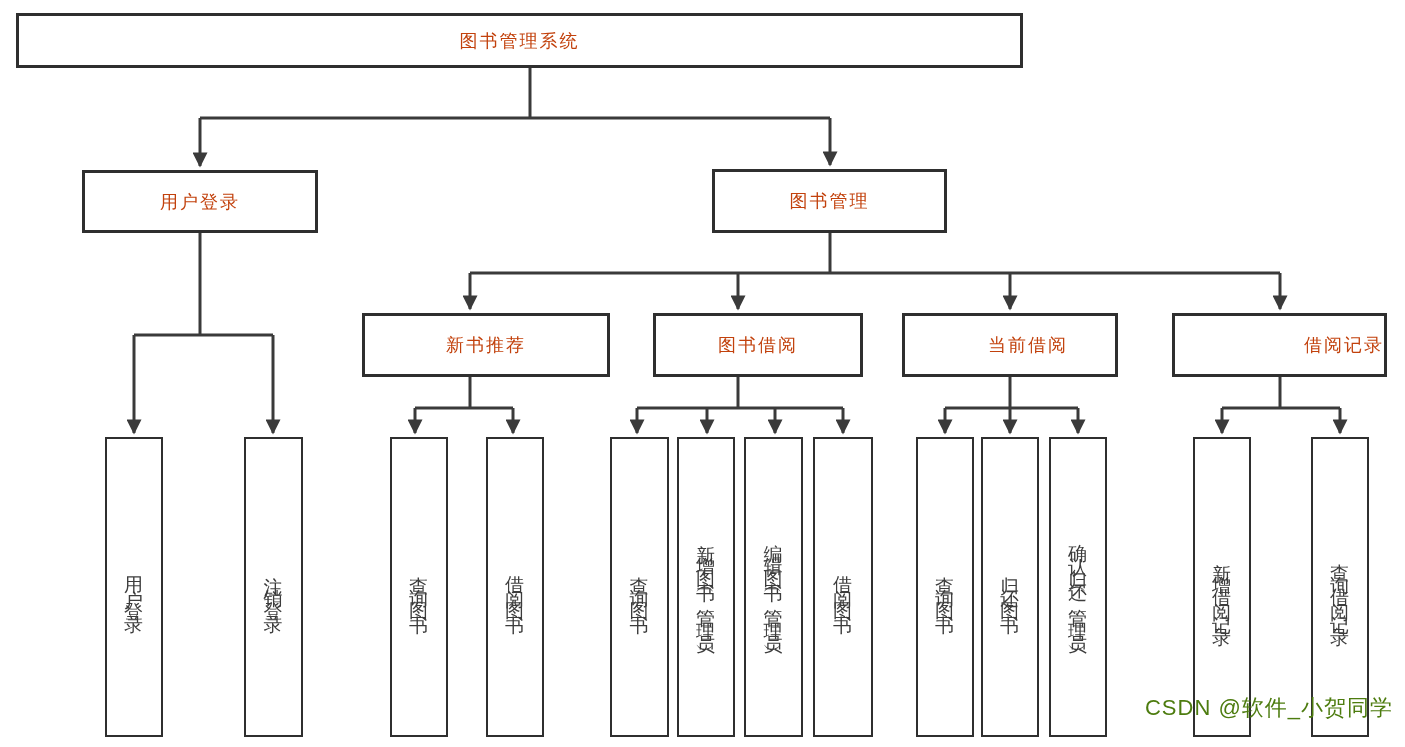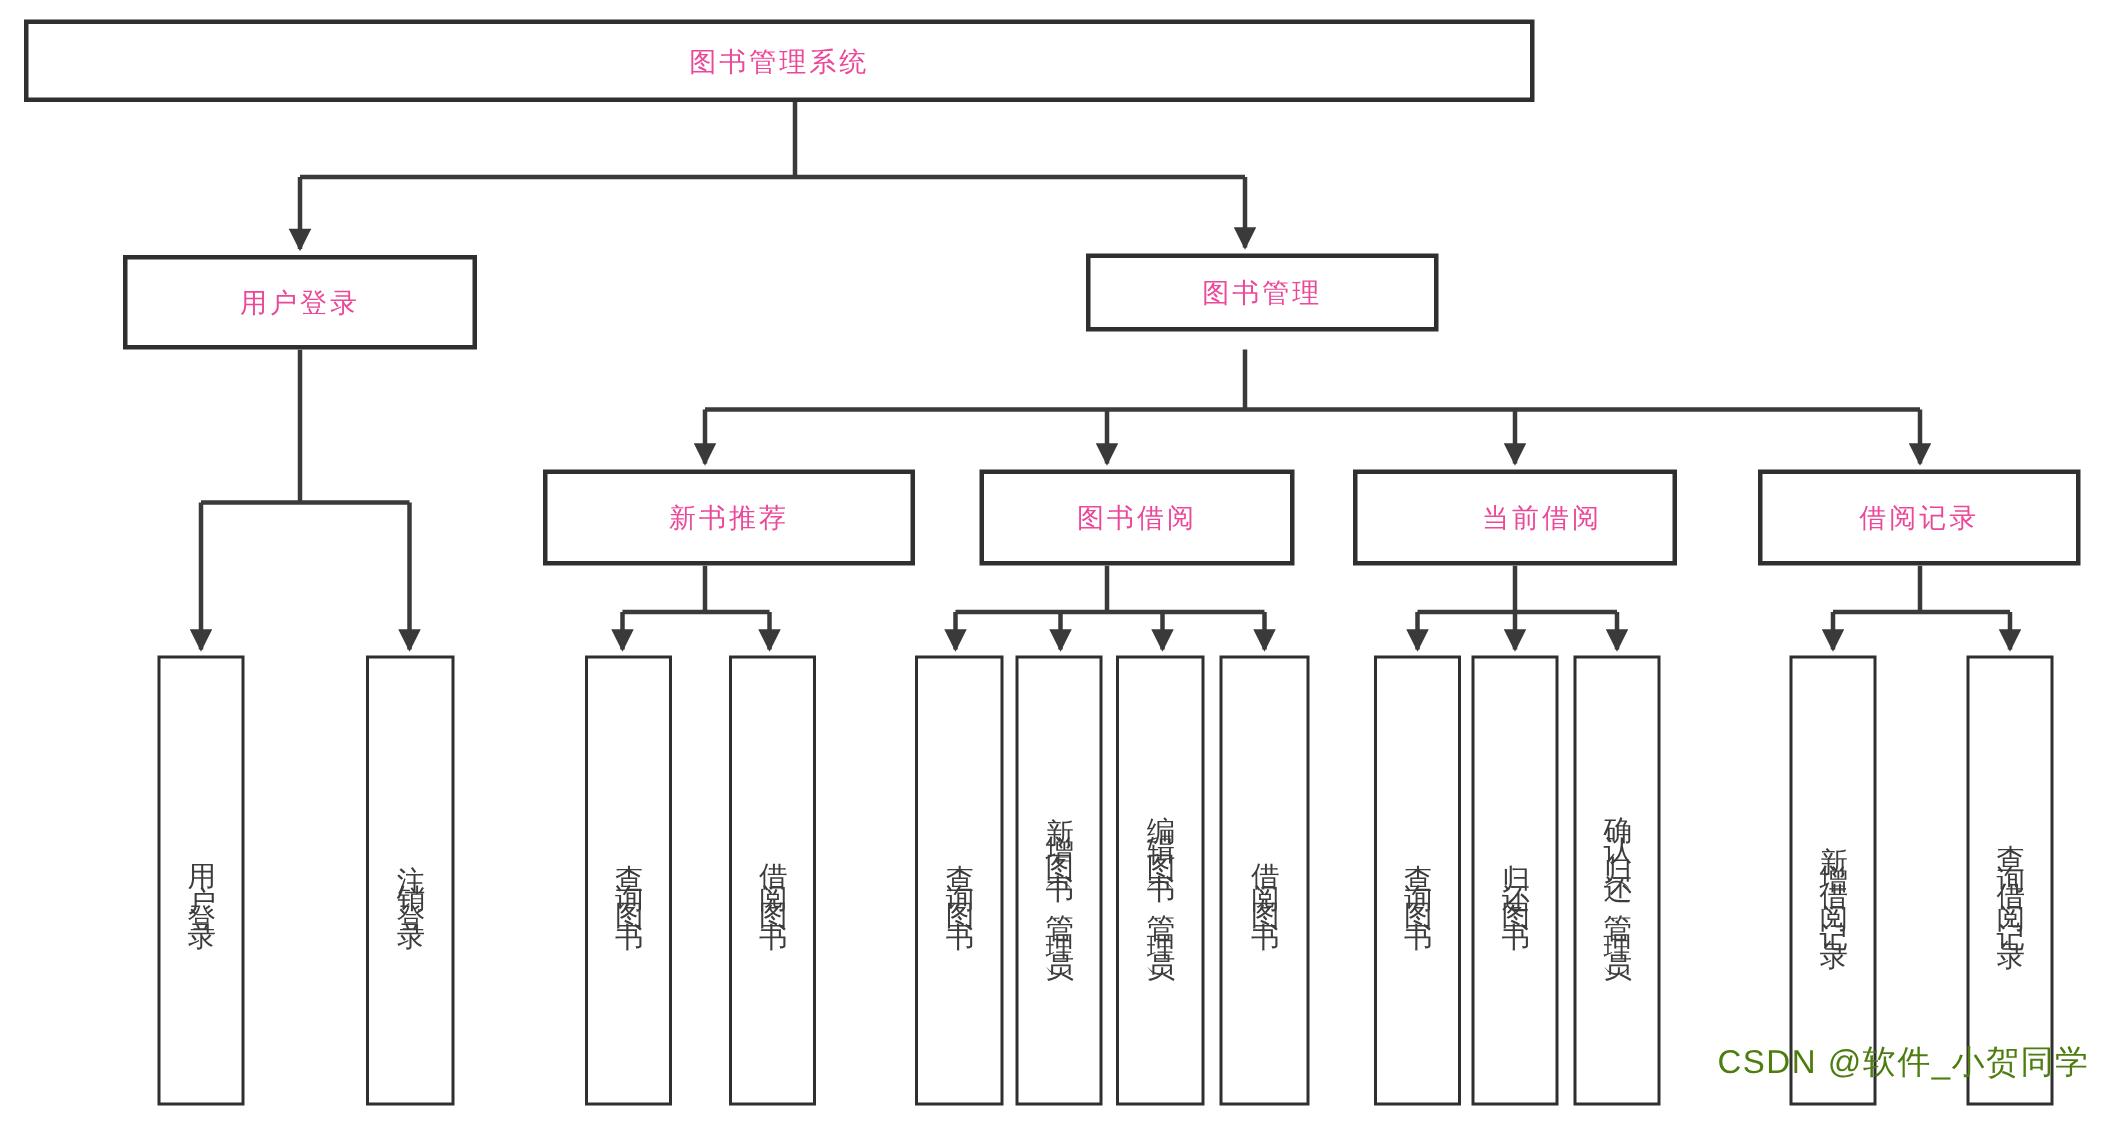--- a/index.html
+++ b/index.html
@@ -24,21 +24,21 @@
   }
   svg.connectors marker path { fill: #3a3a3a; }
   .node {
     position: absolute;
     z-index: 2;
     background: #ffffff;
     border: 3px solid #2f2f2f;
     display: flex;
     align-items: center;
     justify-content: center;
-    color: #ec4899;
+    color: #c2410c;
     font-size: 18px;
     letter-spacing: 2px;
     box-sizing: border-box;
     white-space: nowrap;
   }
   .leaf {
     position: absolute;
     z-index: 2;
     background: #ffffff;
     border: 2.5px solid #2f2f2f;
@@ -120,34 +120,34 @@
     <path class="link" d="M1340 408 V433" marker-end="url(#arrow)"></path>
   </svg>
 
   <div class="node" style="left:16px; top:13px; width:1007px; height:55px;">
     <span>图书管理系统</span>
   </div>
 
   <div class="node" style="left:82px; top:170px; width:236px; height:63px;">
     <span>用户登录</span>
   </div>
-  <div class="node" style="left:712px; top:169px; width:235px; height:52px;margin-left:12px;">
+  <div class="node" style="left:712px; top:169px; width:235px; height:64px;">
     <span>图书管理</span>
   </div>
 
   <div class="node" style="left:362px; top:313px; width:248px; height:64px;">
     <span>新书推荐</span>
   </div>
   <div class="node" style="left:633px; top:313px; width:210px; height:64px;margin-left:20px;">
     <span>图书借阅</span>
   </div>
   <div class="node" style="left:902px; top:313px; width:216px; height:64px;padding-left:36px;">
     <span>当前借阅</span>
   </div>
-  <div class="node" style="left:1172px; top:313px; width:215px; height:64px;">
+  <div class="node" style="left:1172px; top:313px; width:215px; height:64px;justify-content:flex-end;">
     <span>借阅记录</span>
   </div>
 
   <div class="leaf" style="left:105px; top:437px; width:58px; height:300px;">
     <span class="vtext">用户登录</span>
   </div>
   <div class="leaf" style="left:244px; top:437px; width:59px; height:300px;">
     <span class="vtext">注销登录</span>
   </div>
 

